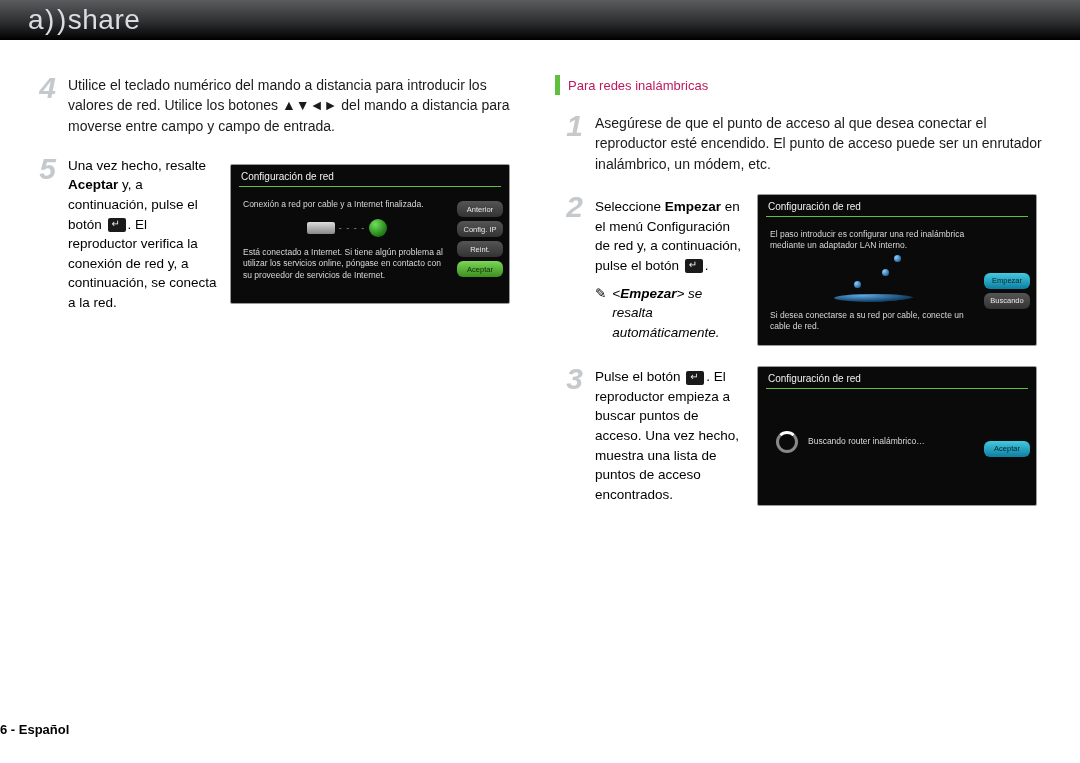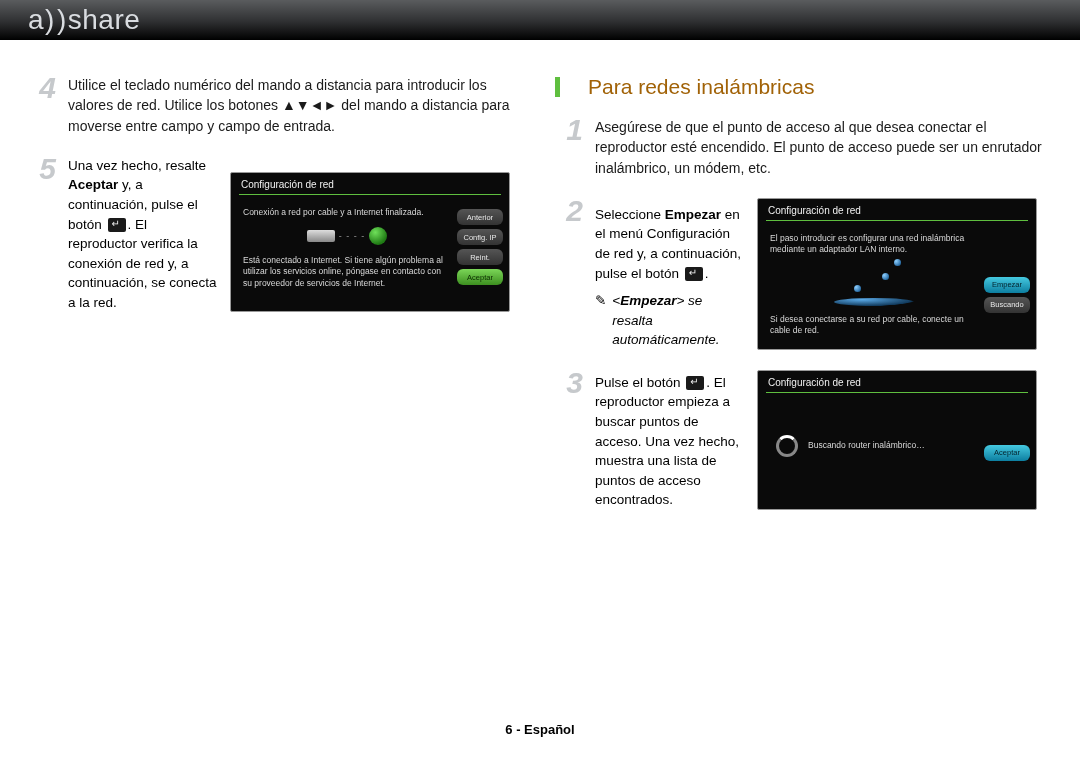--- a/index.html
+++ b/index.html
@@ -56,21 +56,21 @@
   }
   .step-body {
     flex: 1;
     font-size: 14px;
     line-height: 1.45;
     color: #1a1a1a;
   }
   .step-row {
     display: flex;
     gap: 12px;
-    align-items: flex-end;
+    align-items: center;
   }
   .step-text {
     flex: 0 0 150px;
     font-size: 13.5px;
     line-height: 1.45;
   }
   .note {
     font-style: italic;
     margin-top: 8px;
     display: flex;
@@ -106,24 +106,23 @@
     align-items: center;
     gap: 8px;
     margin-bottom: 18px;
   }
   .section-heading .bar {
     width: 5px;
     height: 20px;
     background: #5fbf3f;
   }
   .section-heading h2 {
-    font-size: 21px;
+    font-size: 13px;
     font-weight: 400;
-    color: #a16207;
-    margin-left: 20px;
+    color: #be185d;
   }
   
   .shot {
     width: 280px;
     background: #0a0a0a;
     border: 1px solid #999;
     border-radius: 2px;
     color: #eee;
     font-size: 9px;
     position: relative;
@@ -203,21 +202,21 @@
     background: radial-gradient(circle at 30% 30%, #8fd0ff, #2b6fa8 70%);
   }
   .d1{ left:20px; bottom:14px; } .d2{ left:48px; bottom:26px; } .d3{ left:60px; bottom:40px; }
   .searching-row{ display:flex; align-items:center; gap:10px; padding:30px 6px; }
   .spinner{
     width:22px; height:22px; border-radius:50%;
     border:3px solid #888; border-top-color:#fff;
   }
   .footer{
     position:absolute; bottom:26px; left:0; right:0;
-    text-align:center; font-size:13px; font-weight:700;
+    text-align:left; font-size:13px; font-weight:700;
   }
 </style>
 </head>
 <body>
 
 <div class="header-band">
   <div class="logo">
     <span>a</span>
     <span class="paren">)</span>
     <span class="paren">)</span>

